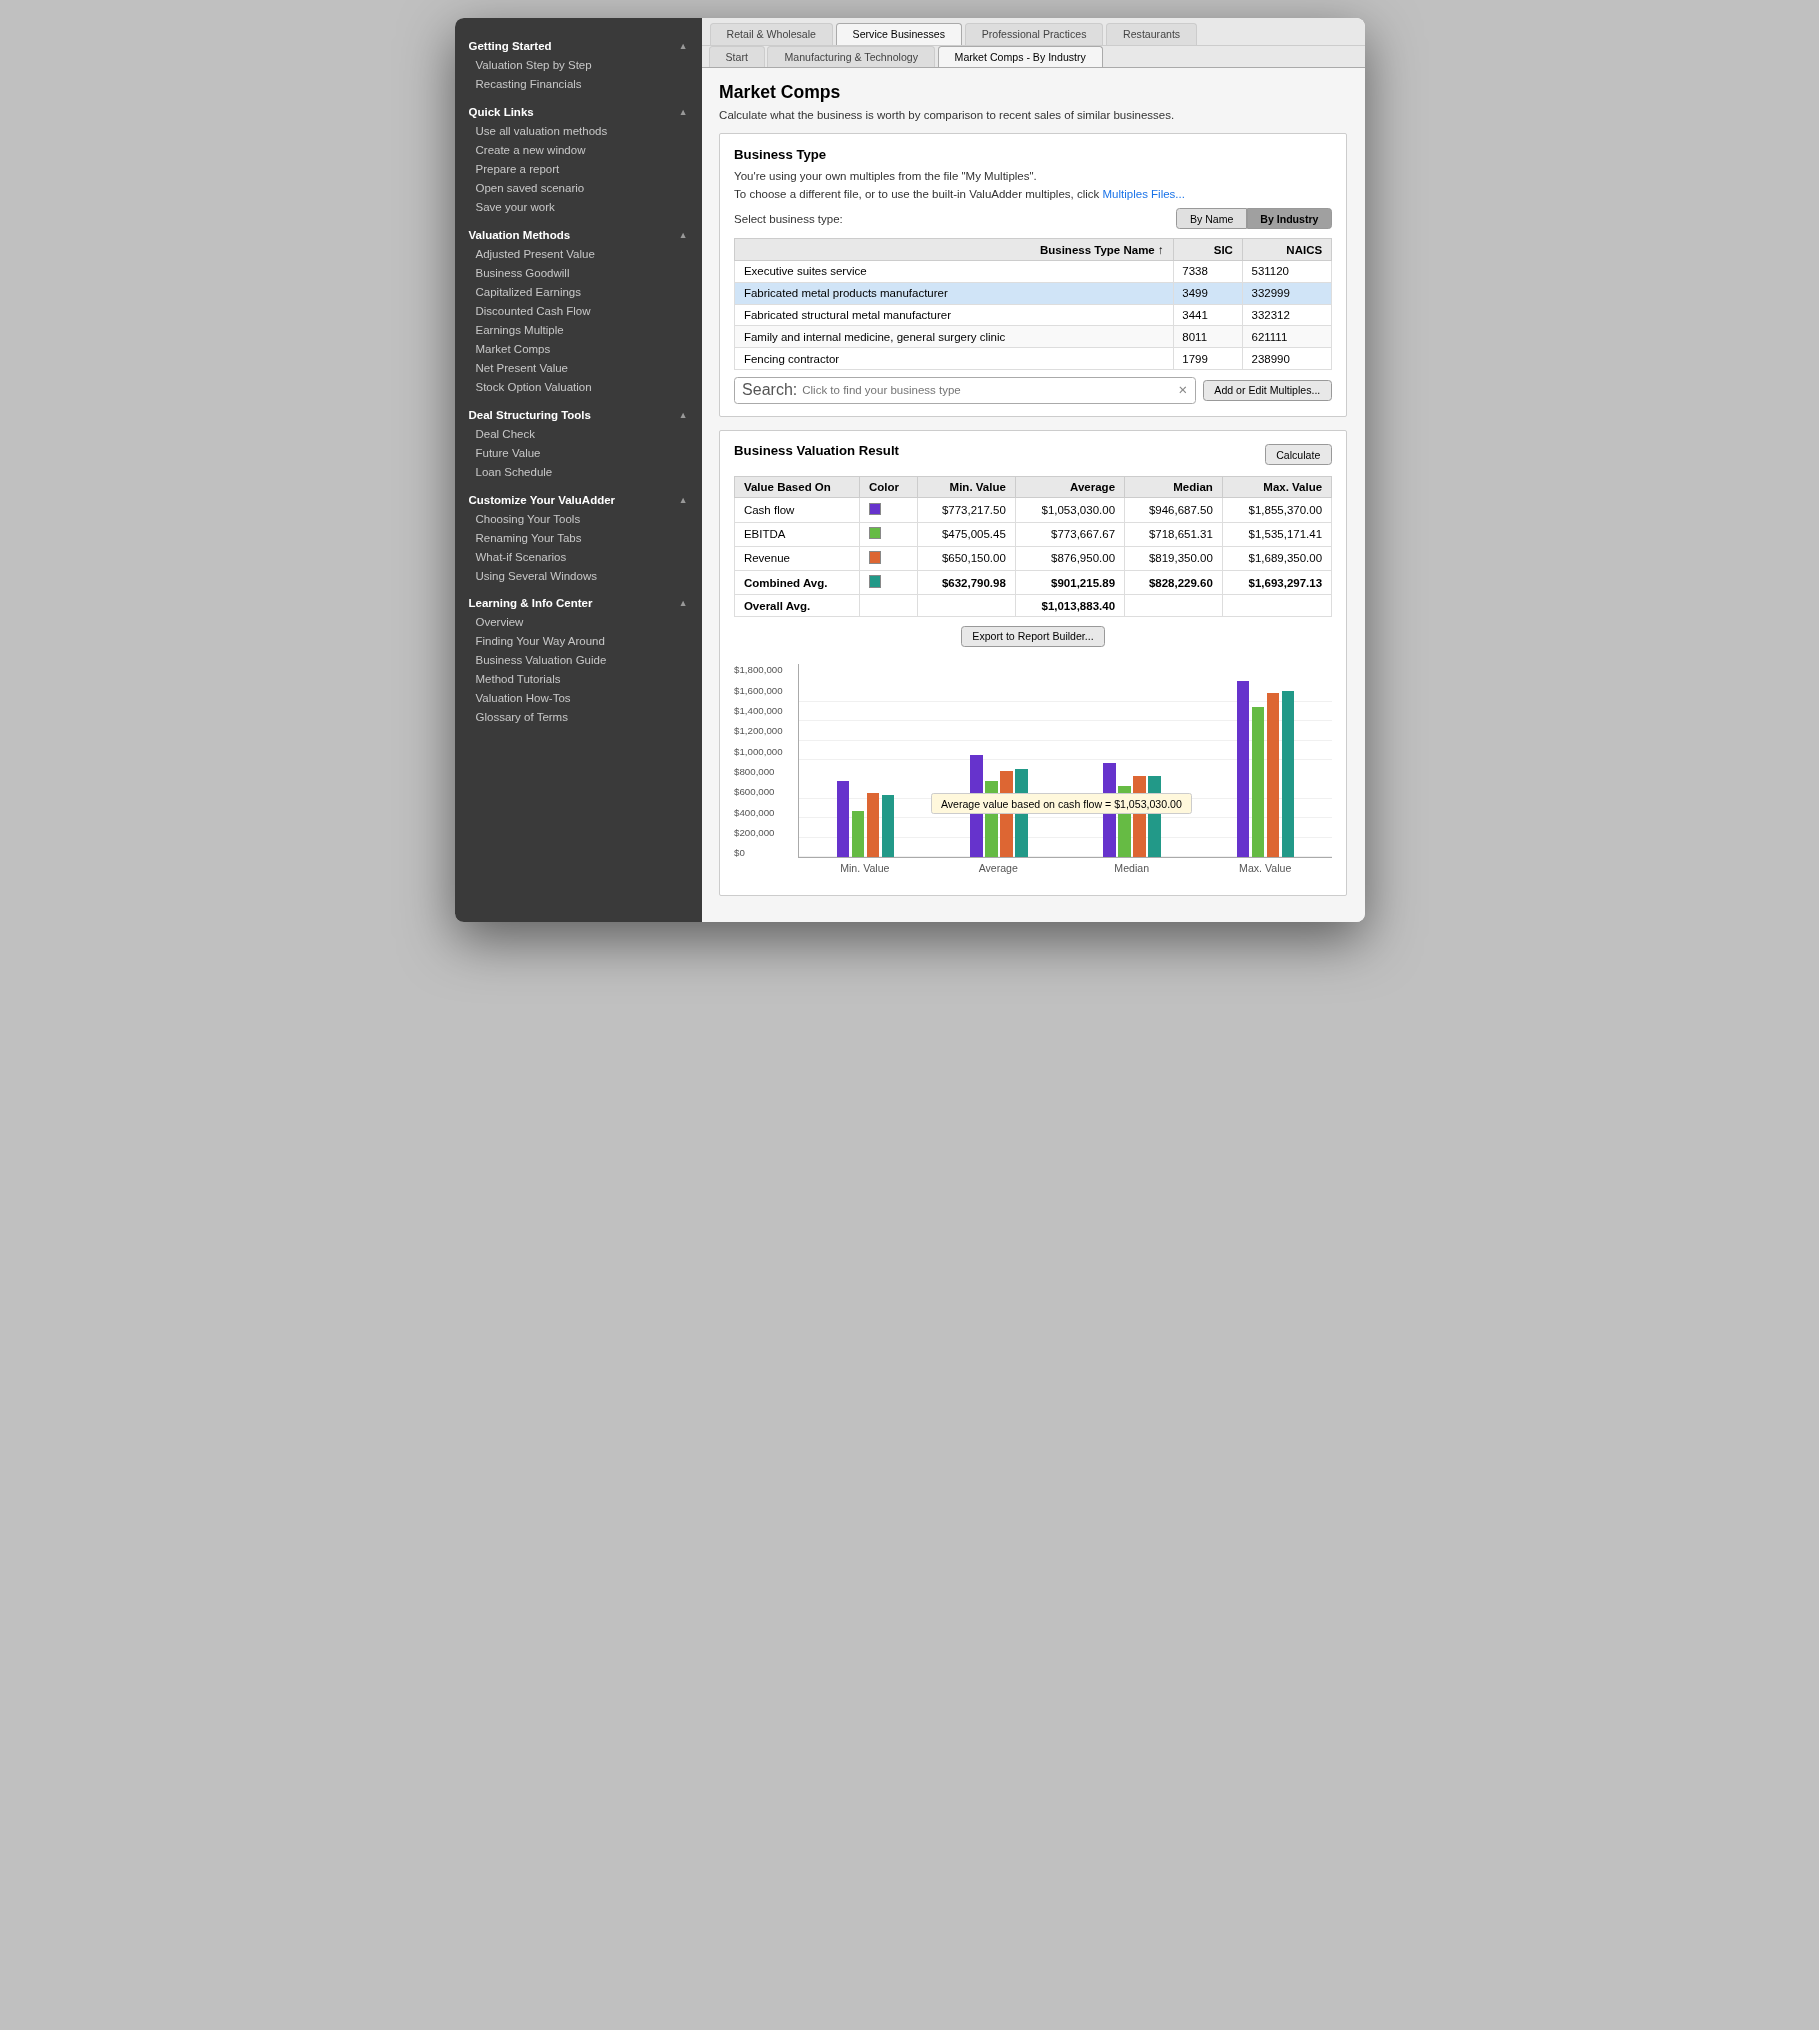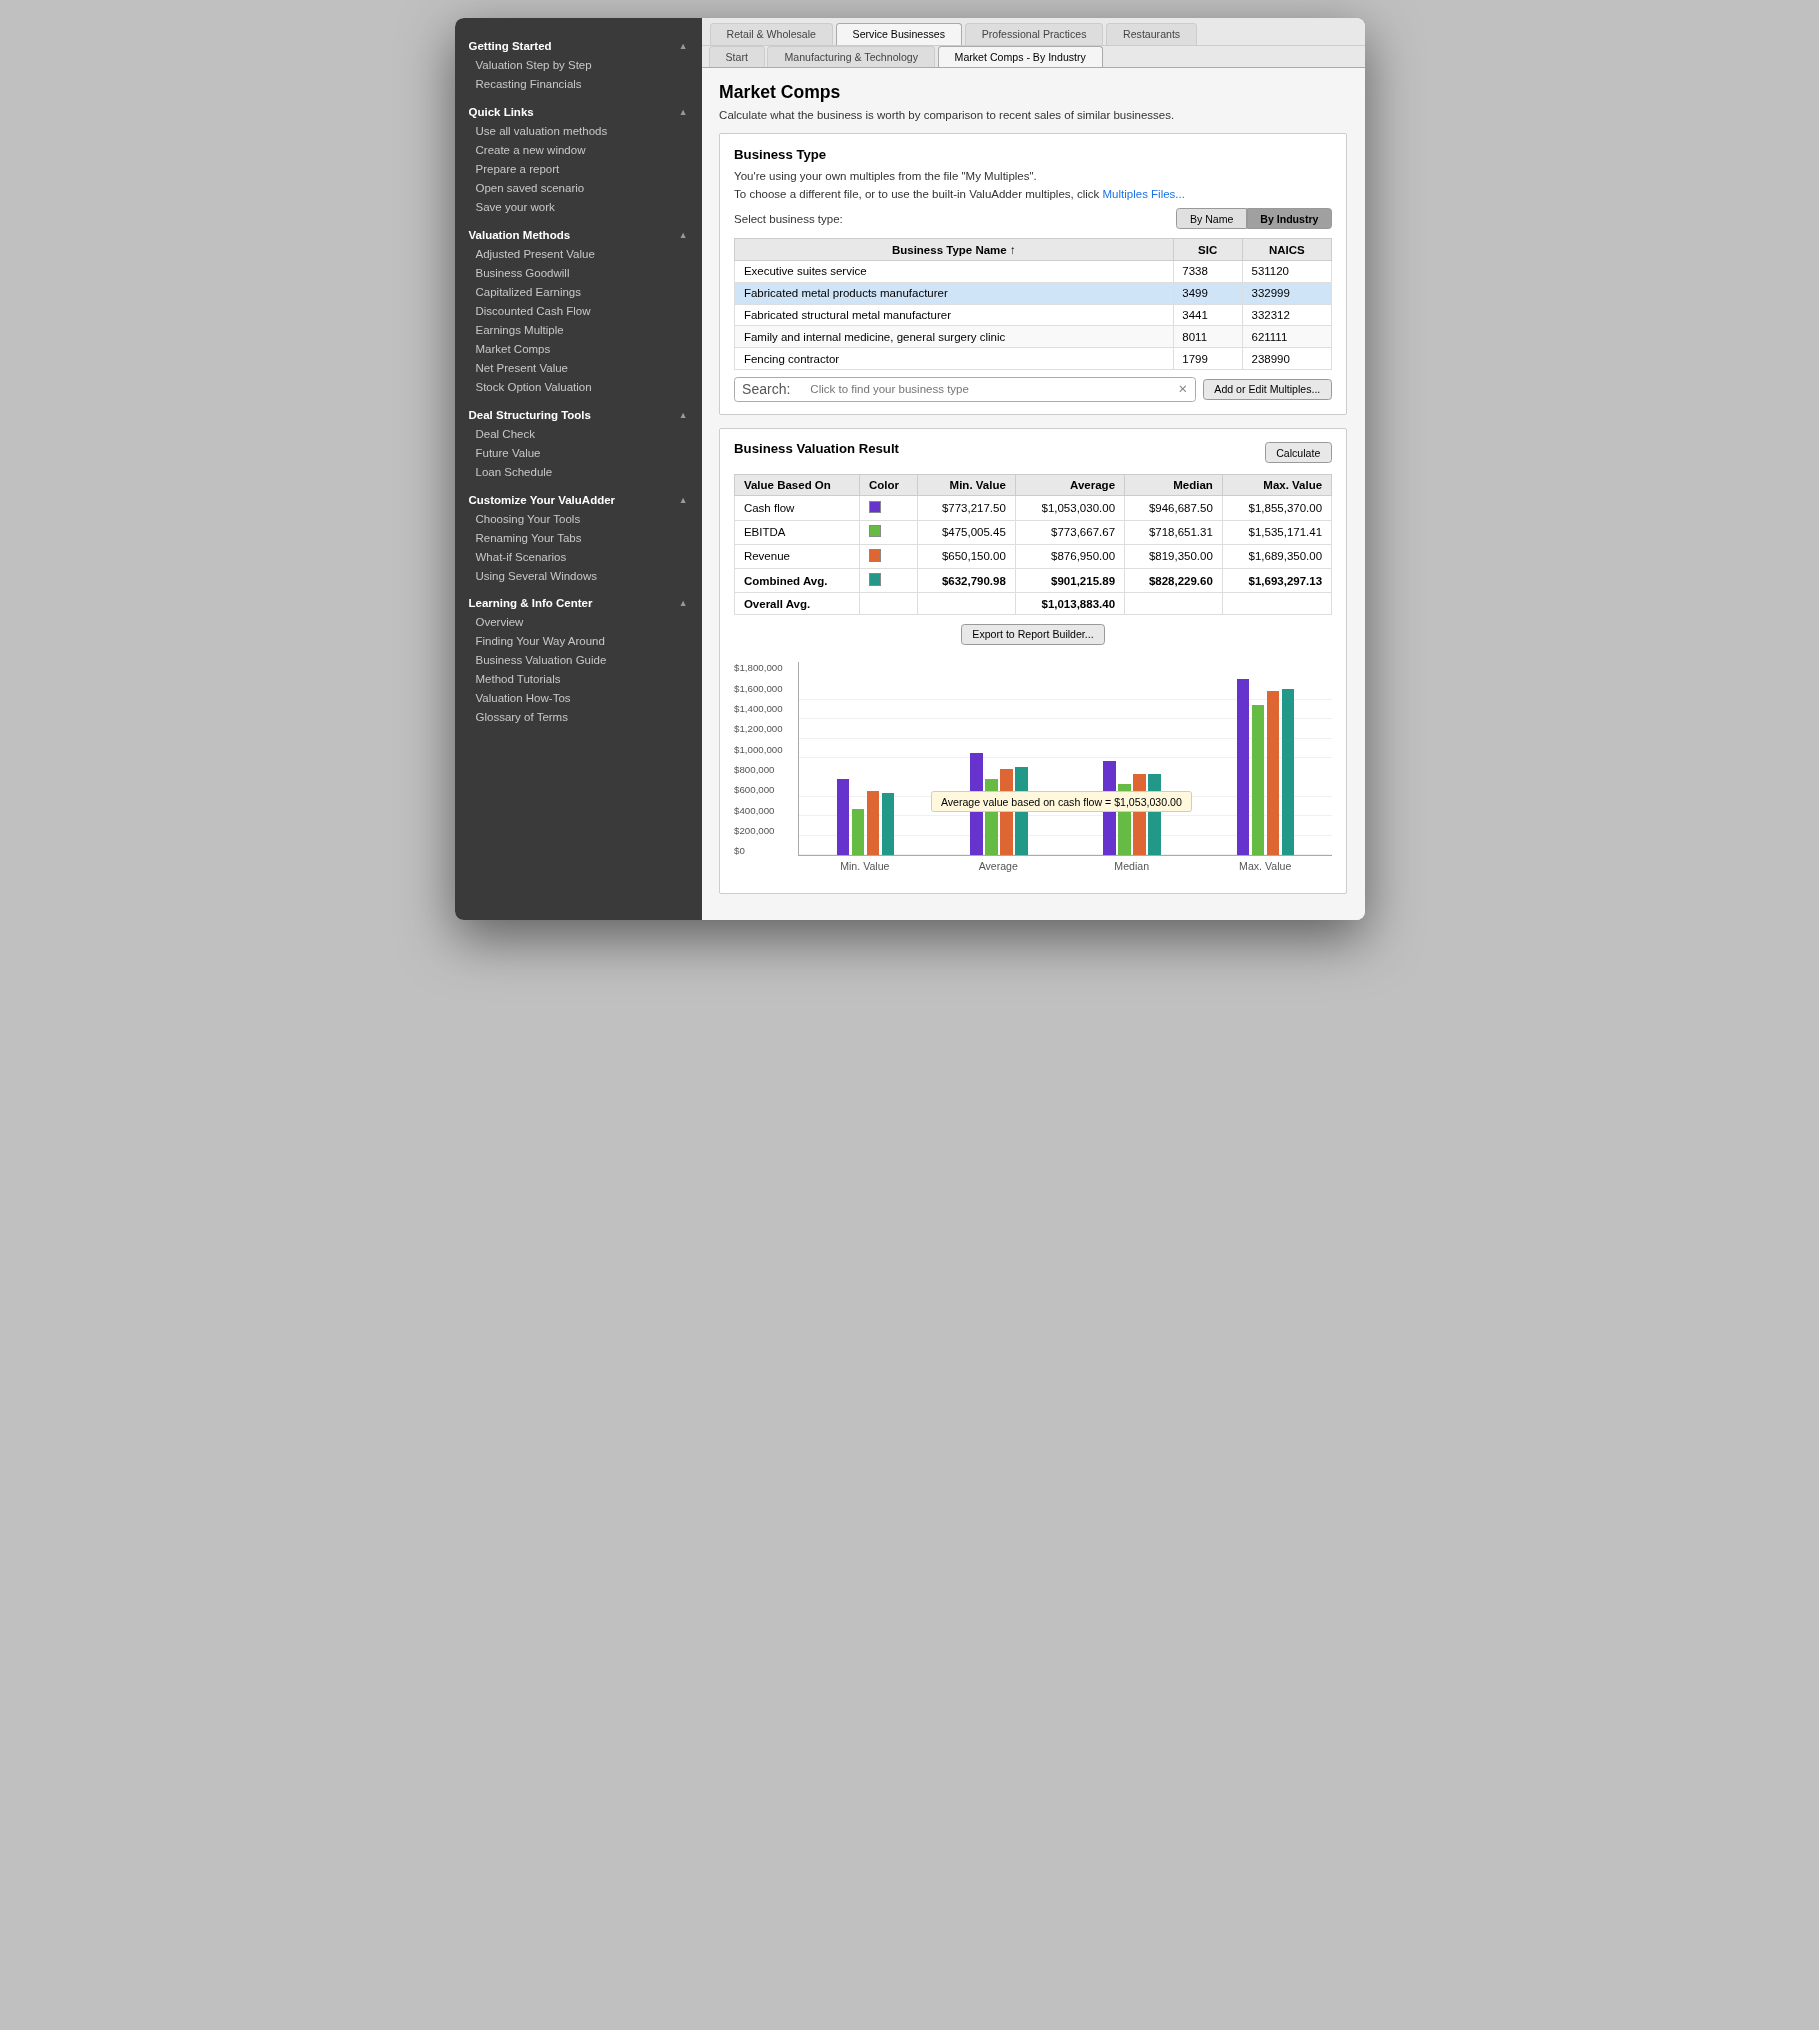--- a/index.html
+++ b/index.html
@@ -170,21 +170,21 @@
     
     .data-table {
       width: 100%;
       border-collapse: collapse;
       font-size: 11.5px;
     }
     .data-table th {
       background: #e8e8e8;
       border: 0.9px solid #ccc;
       padding: 4.4px 8.8px;
-      text-align: center;
+      text-align: right;
       font-weight: 600;
     }
     .data-table td {
       border: 0.9px solid #ddd;
       padding: 4.4px 8.8px;
     }
     .data-table tr:nth-child(even) td { background: #f9f9f9; }
     .data-table tr.selected td { background: #d0e4f7; }
     .search-row {
       display: flex;
@@ -427,21 +427,21 @@
                 </tr>
                 <tr>
                   <td>Fencing contractor</td>
                   <td>1799</td>
                   <td>238990</td>
                 </tr>
               </tbody>
           </table>
           <div class="search-row">
             <div class="search-input-wrap">
-              <span style="margin-right:20px;font-size:14px;color:#555;">Search:</span>
+              <span style="margin-right:5px;font-size:16px;color:#555;">Search:</span>
               <input type="text" placeholder="Click to find your business type" style="">
               <span style="cursor:pointer;color:#888;">✕</span>
             </div>
             <button class="btn">Add or Edit Multiples...</button>
           </div>
         </div>
 
 
         <div class="section-box">
           <div class="result-header">

